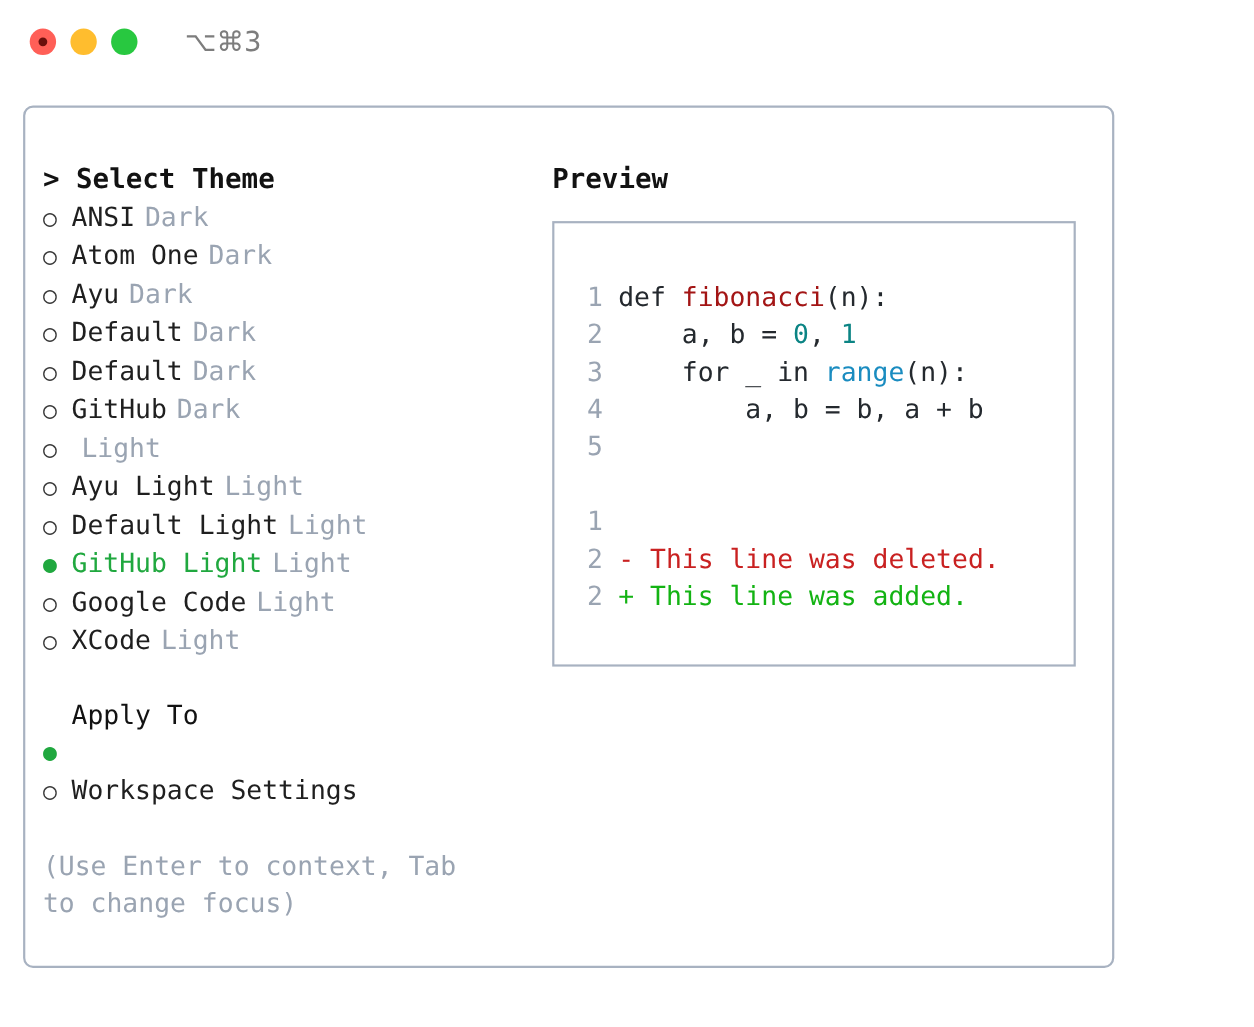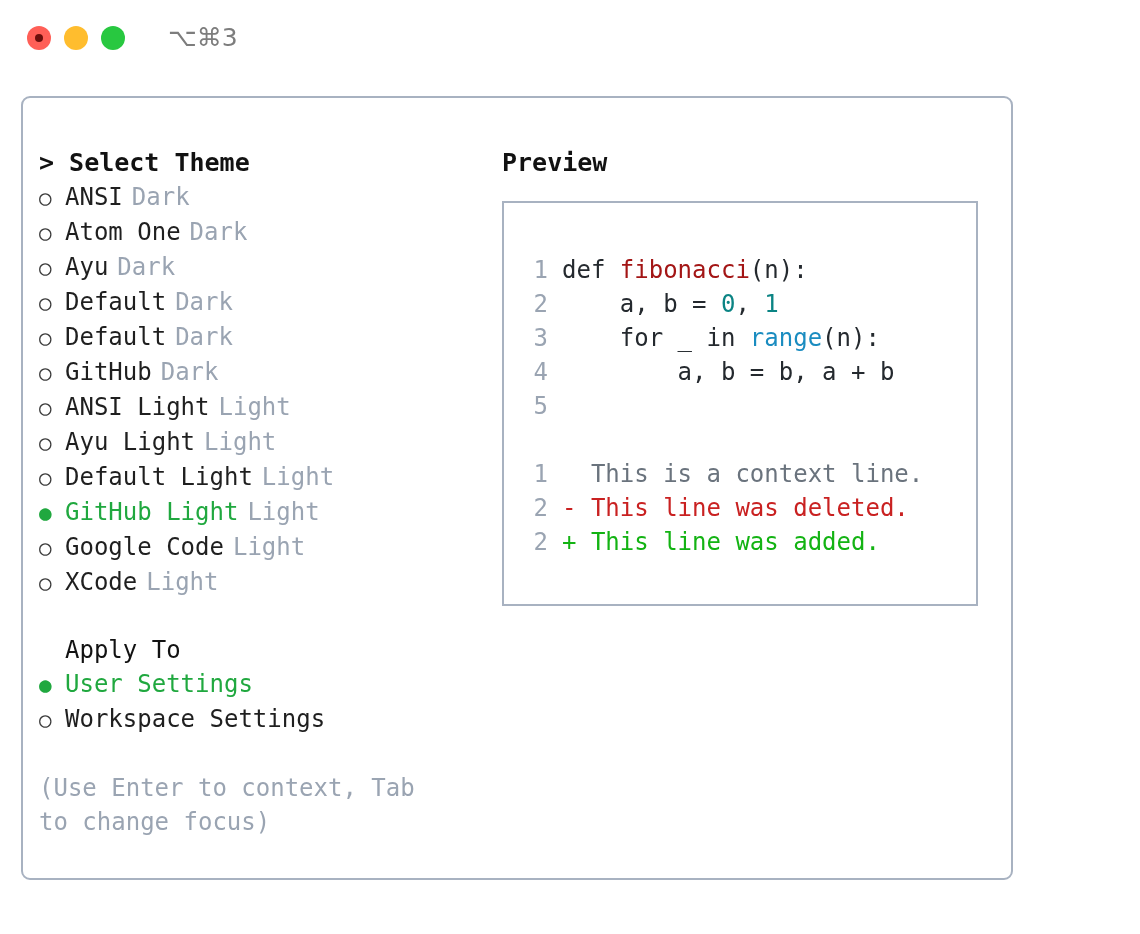--- a/index.html
+++ b/index.html
@@ -254,21 +254,20 @@
             <span class="opt-label">Default</span>
             <span class="opt-kind">Dark</span>
           </div>
           <div class="opt-row">
             <span class="bullet">○</span>
             <span class="opt-label">GitHub</span>
             <span class="opt-kind">Dark</span>
           </div>
           <div class="opt-row">
             <span class="bullet">○</span>
-            <span class="opt-label">ANSI Light</span>
             <span class="opt-kind">Light</span>
           </div>
           <div class="opt-row">
             <span class="bullet">○</span>
             <span class="opt-label">Ayu Light</span>
             <span class="opt-kind">Light</span>
           </div>
           <div class="opt-row">
             <span class="bullet">○</span>
             <span class="opt-label">Default Light</span>
@@ -288,21 +287,20 @@
             <span class="bullet">○</span>
             <span class="opt-label">XCode</span>
             <span class="opt-kind">Light</span>
           </div>
         </div>
 
         <div class="subsection">
           <div class="subsection-head">Apply To</div>
           <div class="opt-row selected">
             <span class="bullet on">●</span>
-            <span class="opt-label">User Settings</span>
           </div>
           <div class="opt-row">
             <span class="bullet">○</span>
             <span class="opt-label">Workspace Settings</span>
           </div>
         </div>
 
         <div class="hint">(Use Enter to context, Tab to change focus)</div>
       </div>
 
@@ -340,21 +338,20 @@
             </div>
 
             <div class="code-line">
               <span class="lineno">5</span>
             </div>
 
             <div class="diff">
               <div class="code-line">
                 <span class="lineno">1</span>
                 <span class="d-ctx">  </span>
-                <span class="d-ctx">This is a context line.</span>
               </div>
               <div class="code-line">
                 <span class="lineno">2</span>
                 <span class="d-del">- </span>
                 <span class="d-del">This line was deleted.</span>
               </div>
               <div class="code-line">
                 <span class="lineno">2</span>
                 <span class="d-add">+ </span>
                 <span class="d-add">This line was added.</span>

